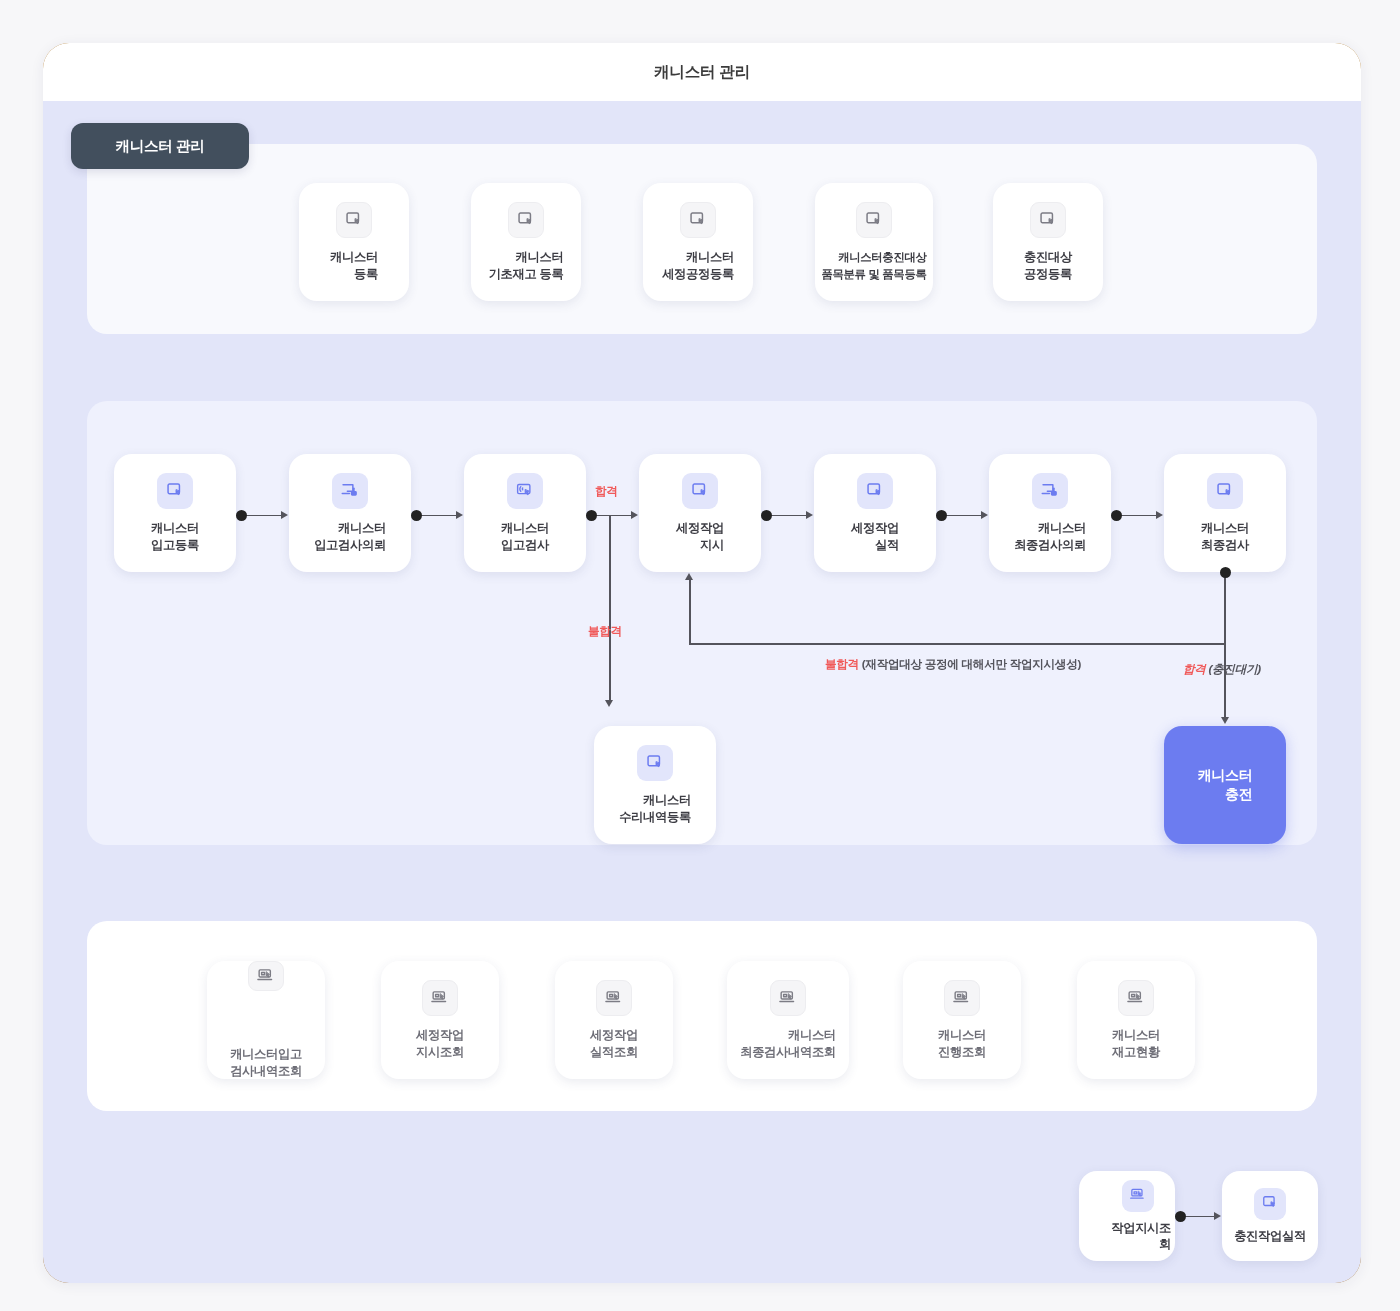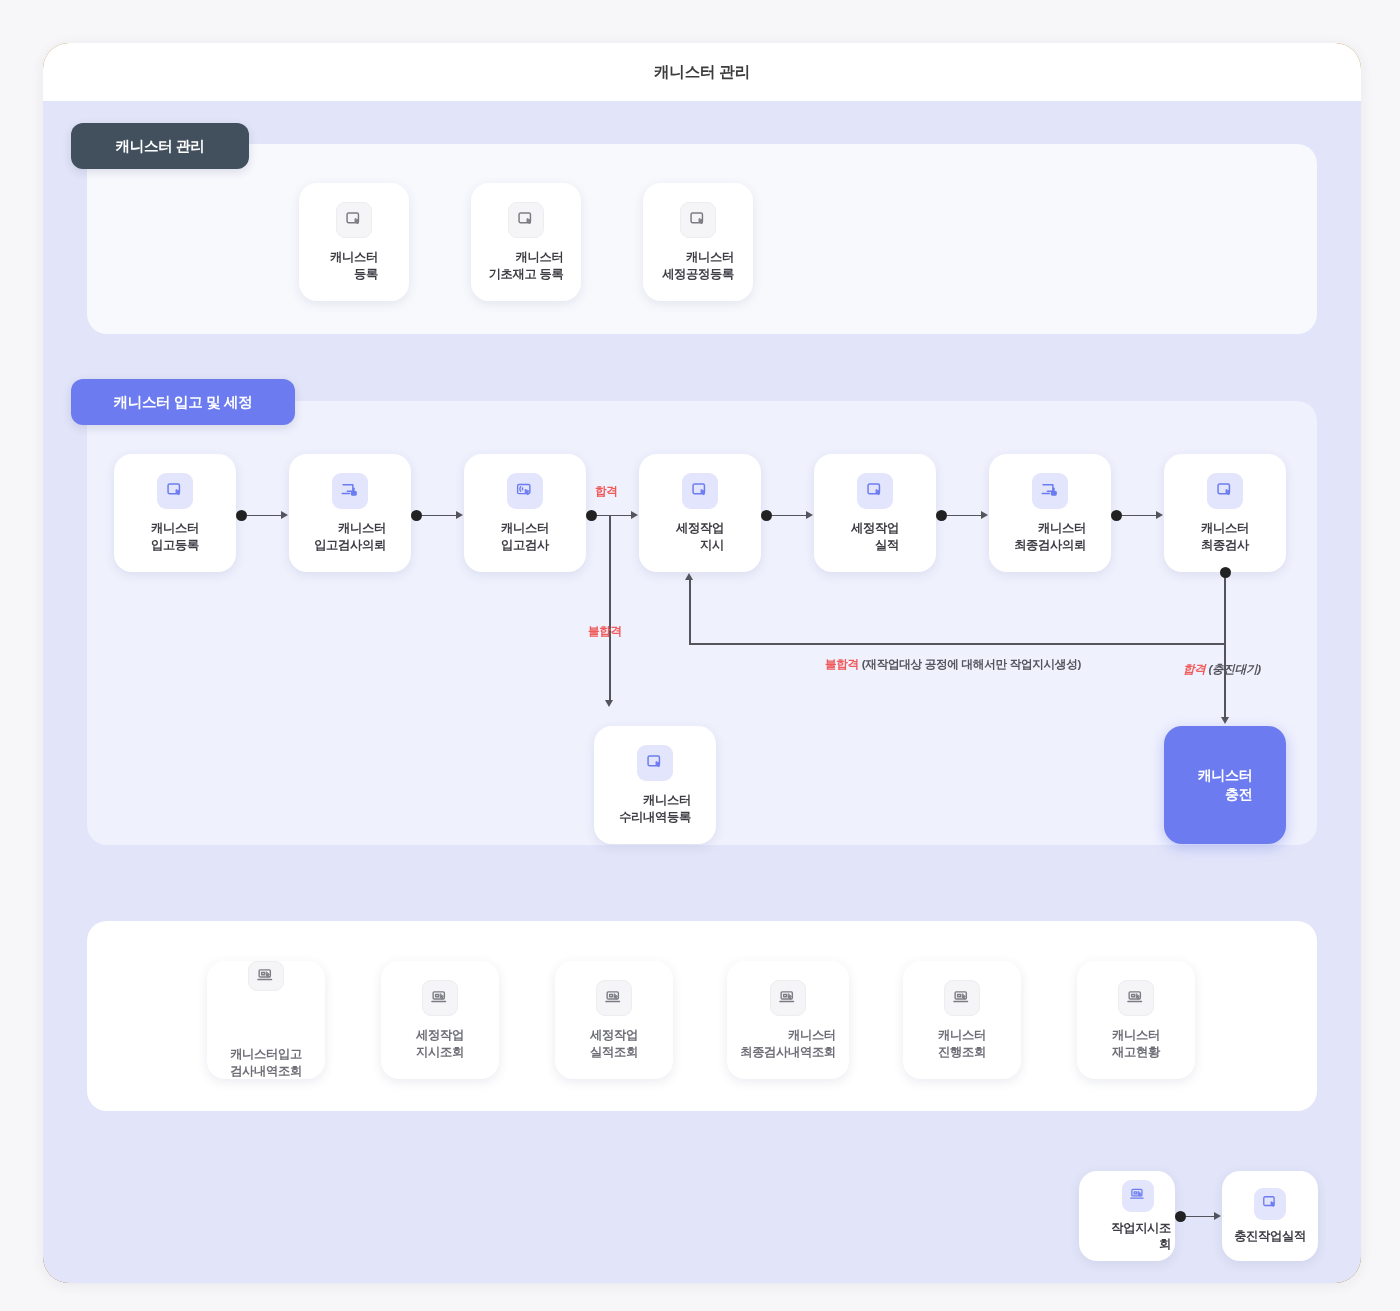--- a/index.html
+++ b/index.html
@@ -201,24 +201,43 @@
         <div class="iconbox grey">
           <svg width="21" height="21" viewBox="0 0 24 24" fill="none" stroke="#7c7c85" stroke-width="1.7" stroke-linecap="round" stroke-linejoin="round">
             <rect x="3.5" y="3.5" width="13" height="11" rx="1.6"></rect>
             <path d="M12.6 10.2v3.4l1.1-.9 1.4 3 1.6-.8-1.4-3 1.4-.2z" fill="#7c7c85" stroke="#7c7c85" stroke-width="1.1"></path>
           </svg>
         </div>
         <div class="label">캐니스터
 세정공정등록</div>
       </div>
 
-
+      <div class="card" style="left:772px; top:82px; width:118px; height:118px;">
+        <div class="iconbox grey">
+          <svg width="21" height="21" viewBox="0 0 24 24" fill="none" stroke="#7c7c85" stroke-width="1.7" stroke-linecap="round" stroke-linejoin="round">
+            <rect x="3.5" y="3.5" width="13" height="11" rx="1.6"></rect>
+            <path d="M12.6 10.2v3.4l1.1-.9 1.4 3 1.6-.8-1.4-3 1.4-.2z" fill="#7c7c85" stroke="#7c7c85" stroke-width="1.1"></path>
+          </svg>
+        </div>
+        <div class="label" style="font-size:11.4px;">캐니스터충진대상
+품목분류 및 품목등록</div>
+      </div>
+
+      <div class="card" style="left:950px; top:82px; width:110px; height:118px;">
+        <div class="iconbox grey">
+          <svg width="21" height="21" viewBox="0 0 24 24" fill="none" stroke="#7c7c85" stroke-width="1.7" stroke-linecap="round" stroke-linejoin="round">
+            <rect x="3.5" y="3.5" width="13" height="11" rx="1.6"></rect>
+            <path d="M12.6 10.2v3.4l1.1-.9 1.4 3 1.6-.8-1.4-3 1.4-.2z" fill="#7c7c85" stroke="#7c7c85" stroke-width="1.1"></path>
+          </svg>
+        </div>
+        <div class="label">충진대상
+공정등록</div>
+      </div>
 
       <div class="panel p2" style="left:44px; top:300px; width:1230px; height:444px;"></div>
-      <div class="badge violet" style="left:28px; top:278px; width:224px;">캐니스터 입고 및 세정</div>
 
       <div class="card" style="left:71px; top:353px; width:122px; height:118px;">
         <div class="iconbox violet">
           <svg width="21" height="21" viewBox="0 0 24 24" fill="none" stroke="#6C7CF0" stroke-width="1.7" stroke-linecap="round" stroke-linejoin="round">
             <rect x="3.5" y="3.5" width="13" height="11" rx="1.6"></rect>
             <path d="M12.6 10.2v3.4l1.1-.9 1.4 3 1.6-.8-1.4-3 1.4-.2z" fill="#6C7CF0" stroke="#6C7CF0" stroke-width="1.1"></path>
           </svg>
         </div>
         <div class="label">캐니스터
 입고등록</div>

